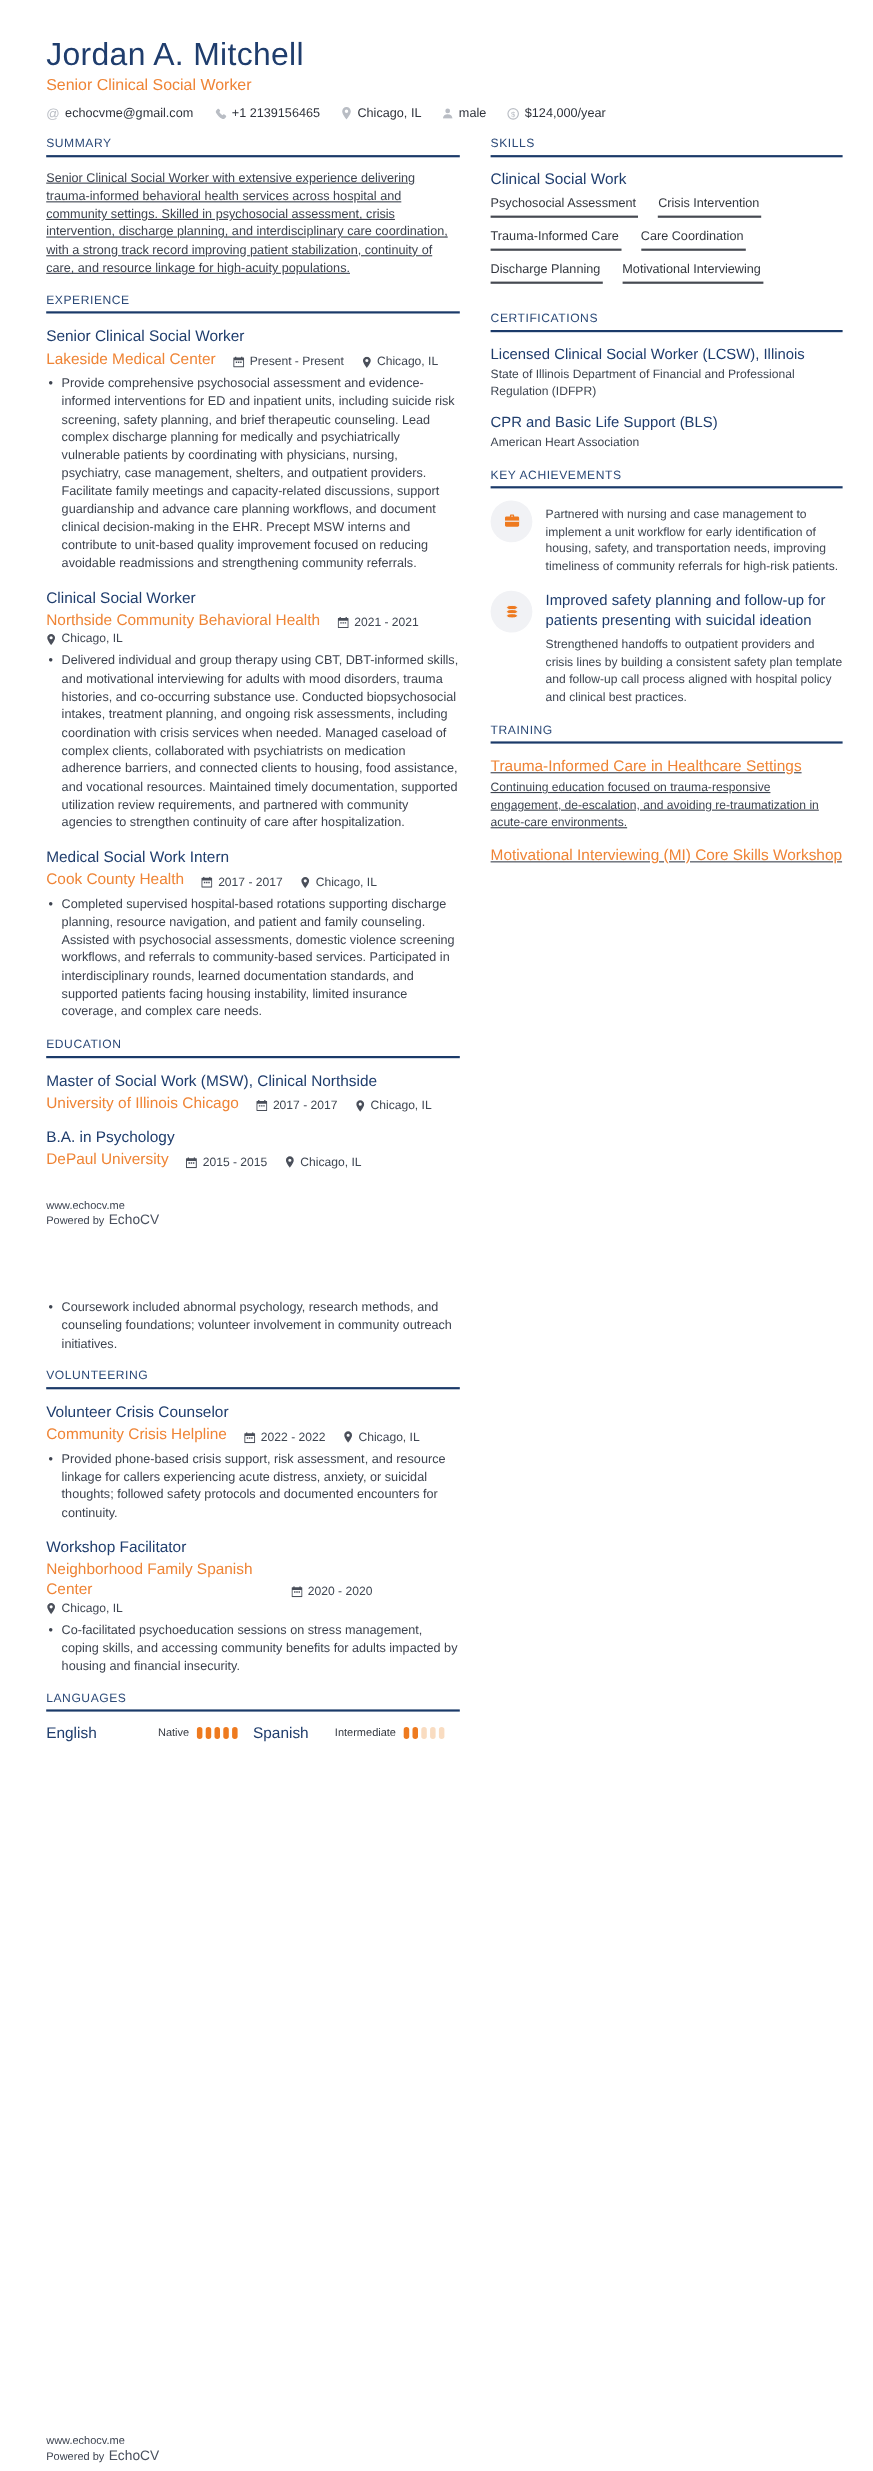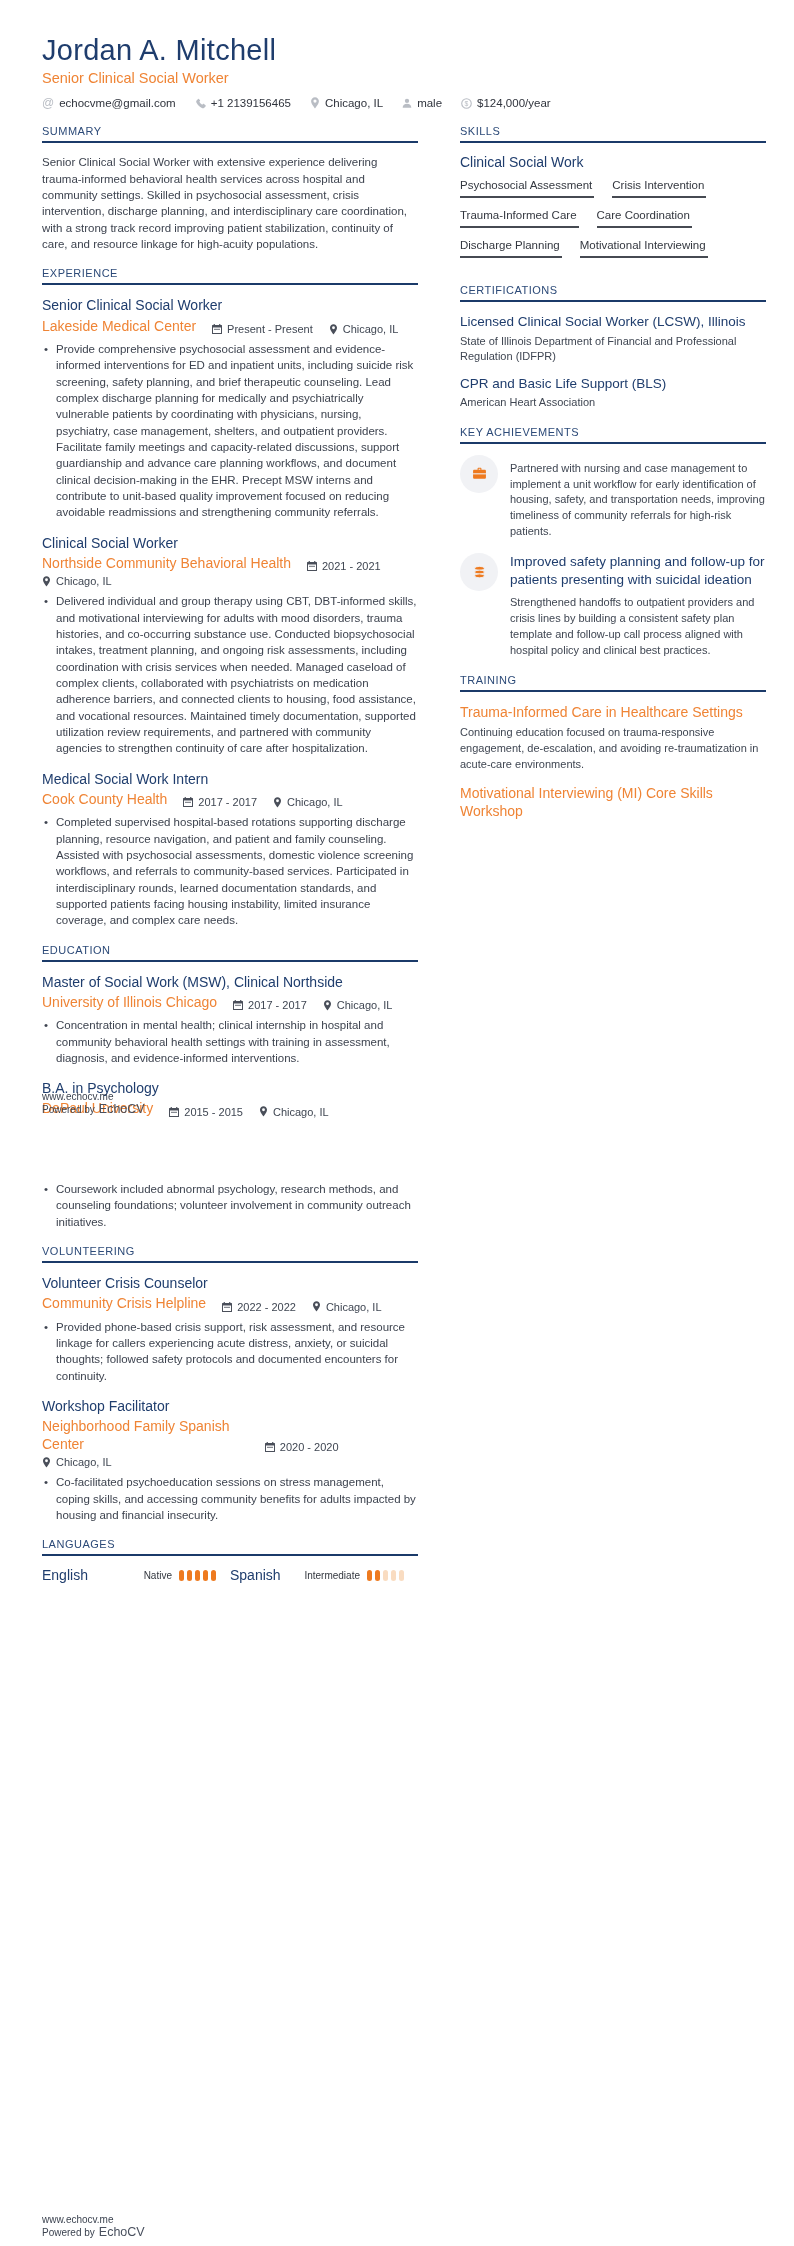--- a/index.html
+++ b/index.html
@@ -11,31 +11,31 @@
 
   
   .name { font-size:29px; font-weight:500; color:#1f3d6d; letter-spacing:.3px; margin:0; line-height:1.15; }
   .job-title { font-size:14.5px; color:#ef8435; margin-top:3px; }
   .contact-row { display:flex; align-items:center; gap:19px; margin-top:11px; font-size:11.5px; color:#2f333c; flex-wrap:wrap; }
   .contact-item { display:flex; align-items:center; gap:5px; }
   .c-icon { color:#b9bdc4; display:inline-flex; align-items:center; }
   .at-glyph { font-size:12px; color:#b9bdc4; line-height:1; }
 
   
-  .columns { display:flex; gap:42px; margin-top:6px; }
+  .columns { display:flex; gap:28px; margin-top:6px; }
   .col-left { width:376px; flex:none; }
   .col-right { flex:1; min-width:0; }
 
   
   .section { margin-top:15px; }
   .section:first-child { margin-top:10px; }
   .section-heading { font-size:11px; font-weight:400; color:#2c4a78; letter-spacing:.5px;
                      padding-bottom:4px; border-bottom:2px solid #1b3a69; margin-bottom:11px; }
 
-  .summary-text { font-size:11.5px; line-height:1.42; color:#3d434f; }
+  .summary-text { font-size:11.5px; line-height:1.42; color:#3d434f;text-decoration:underline; }
 
   .entry { margin-bottom:13px; }
   .entry-title { font-size:14px; color:#1f3d6d; font-weight:500; line-height:1.3; }
   .entry-row { display:flex; flex-wrap:wrap; column-gap:16px; row-gap:3px; align-items:flex-end; margin-top:3px; }
   .company { font-size:14px; color:#ef8435; line-height:1.25; }
   .company--narrow { max-width:55%; }
   .meta { display:flex; align-items:center; gap:5px; font-size:11px; color:#3f4652; white-space:nowrap; }
   .m-icon { color:#4a4f5a; display:inline-flex; align-items:center; }
   .bullets { margin:6px 0 0 0; padding:0; list-style:none; }
   .bullets li { position:relative; padding-left:14px; font-size:11.5px; line-height:1.42; color:#3d434f; }
@@ -49,21 +49,21 @@
   .cert { margin-bottom:10px; }
   .cert-name { font-size:13.5px; color:#1f3d6d; margin-bottom:3px; line-height:1.3; }
   .cert-issuer { font-size:11px; color:#3f4652; line-height:1.4; }
 
   .achv { display:flex; gap:12px; margin-bottom:13px; }
   .achv-icon { width:38px; height:38px; border-radius:50%; background:#f1f2f5; flex:none;
                display:flex; align-items:center; justify-content:center; color:#ee7a1f; }
   .achv-title { font-size:13.5px; color:#1f3d6d; line-height:1.32; }
   .achv-text { font-size:11px; color:#3f4652; line-height:1.45; margin-top:6px; }
 
-  .training-item { margin-bottom:11px; }
+  .training-item { margin-bottom:11px;text-decoration:underline; }
   .training-title { font-size:14px; color:#ef8435; line-height:1.3; margin-bottom:4px; }
   .training-text { font-size:11px; color:#3f4652; line-height:1.45; }
 
   
   .lang-row { display:flex; }
   .lang-item { display:flex; align-items:center; width:195px; }
   .lang-name { font-size:14px; color:#1f3d6d; flex:1; }
   .lang-level { font-size:10px; color:#33373f; margin-right:7px; }
   .dots { display:flex; gap:3px; margin-right:14px; }
   .dot { width:5px; height:11px; border-radius:2.5px; background:#f9dcc1; }
@@ -236,23 +236,20 @@
             </span>
             <span class="meta">
               <span class="m-icon">
                   <svg width="9" height="11" viewBox="0 0 12 14" fill="currentColor">
                     <path d="M6 0C3.4 0 1.3 2.1 1.3 4.7 1.3 8.2 6 13.6 6 13.6s4.7-5.4 4.7-8.9C10.7 2.1 8.6 0 6 0zm0 6.6a1.9 1.9 0 1 1 0-3.8 1.9 1.9 0 0 1 0 3.8z"></path>
                   </svg>
                 </span>
               <span>Chicago, IL</span>
             </span>
           </div>
-          <ul class="bullets">
-              <li>Concentration in mental health; clinical internship in hospital and community behavioral health settings with training in assessment, diagnosis, and evidence-informed interventions.</li>
-            </ul>
         </div>
 
         <div class="entry">
           <div class="entry-title">B.A. in Psychology</div>
           <div class="entry-row">
             <span class="company">DePaul University</span>
             <span class="meta">
               <span class="m-icon">
                   <svg width="10" height="10" viewBox="0 0 12 12" fill="currentColor">
                     <path d="M3.4 0v1.1h5.2V0H10v1.1h1.3c.4 0 .7.3.7.7v9.5c0 .4-.3.7-.7.7H.7c-.4 0-.7-.3-.7-.7V1.8c0-.4.3-.7.7-.7H2V0h1.4zM1.2 4.1v6.7h9.6V4.1H1.2zm1.6 1.5h1.6v1.5H2.8V5.6zm2.4 0h1.6v1.5H5.2V5.6zm2.4 0h1.6v1.5H7.6V5.6z"></path>

